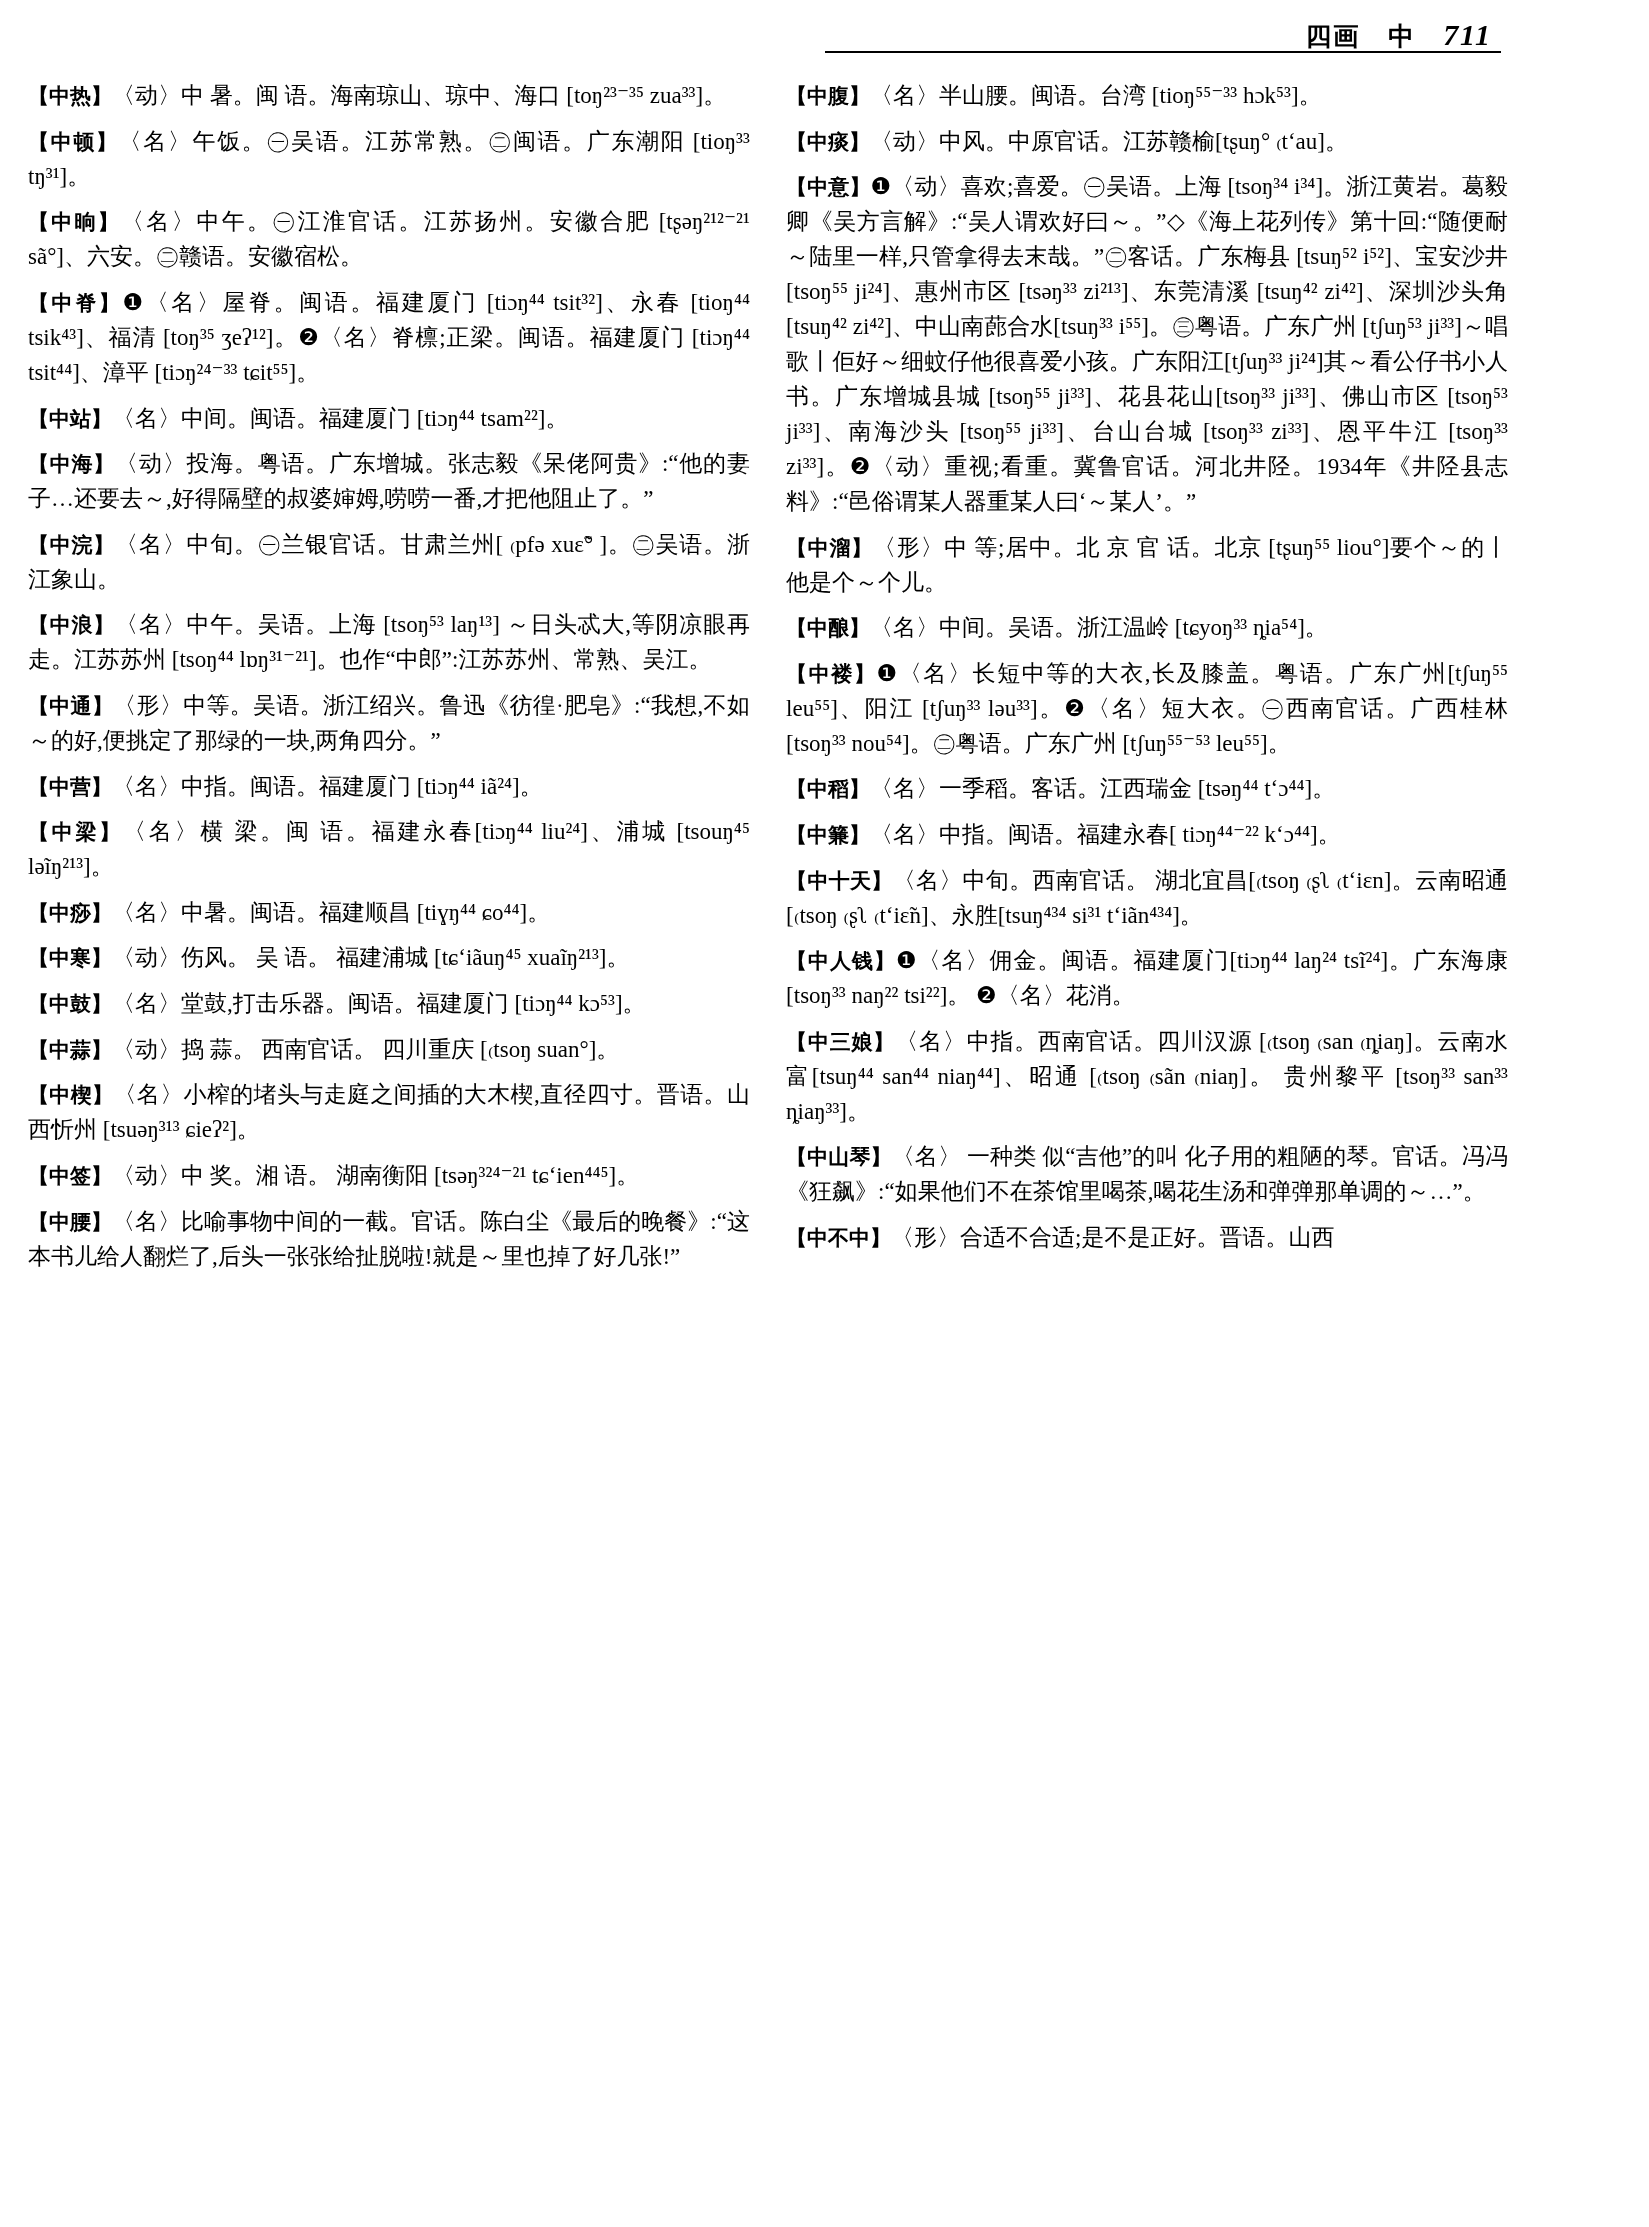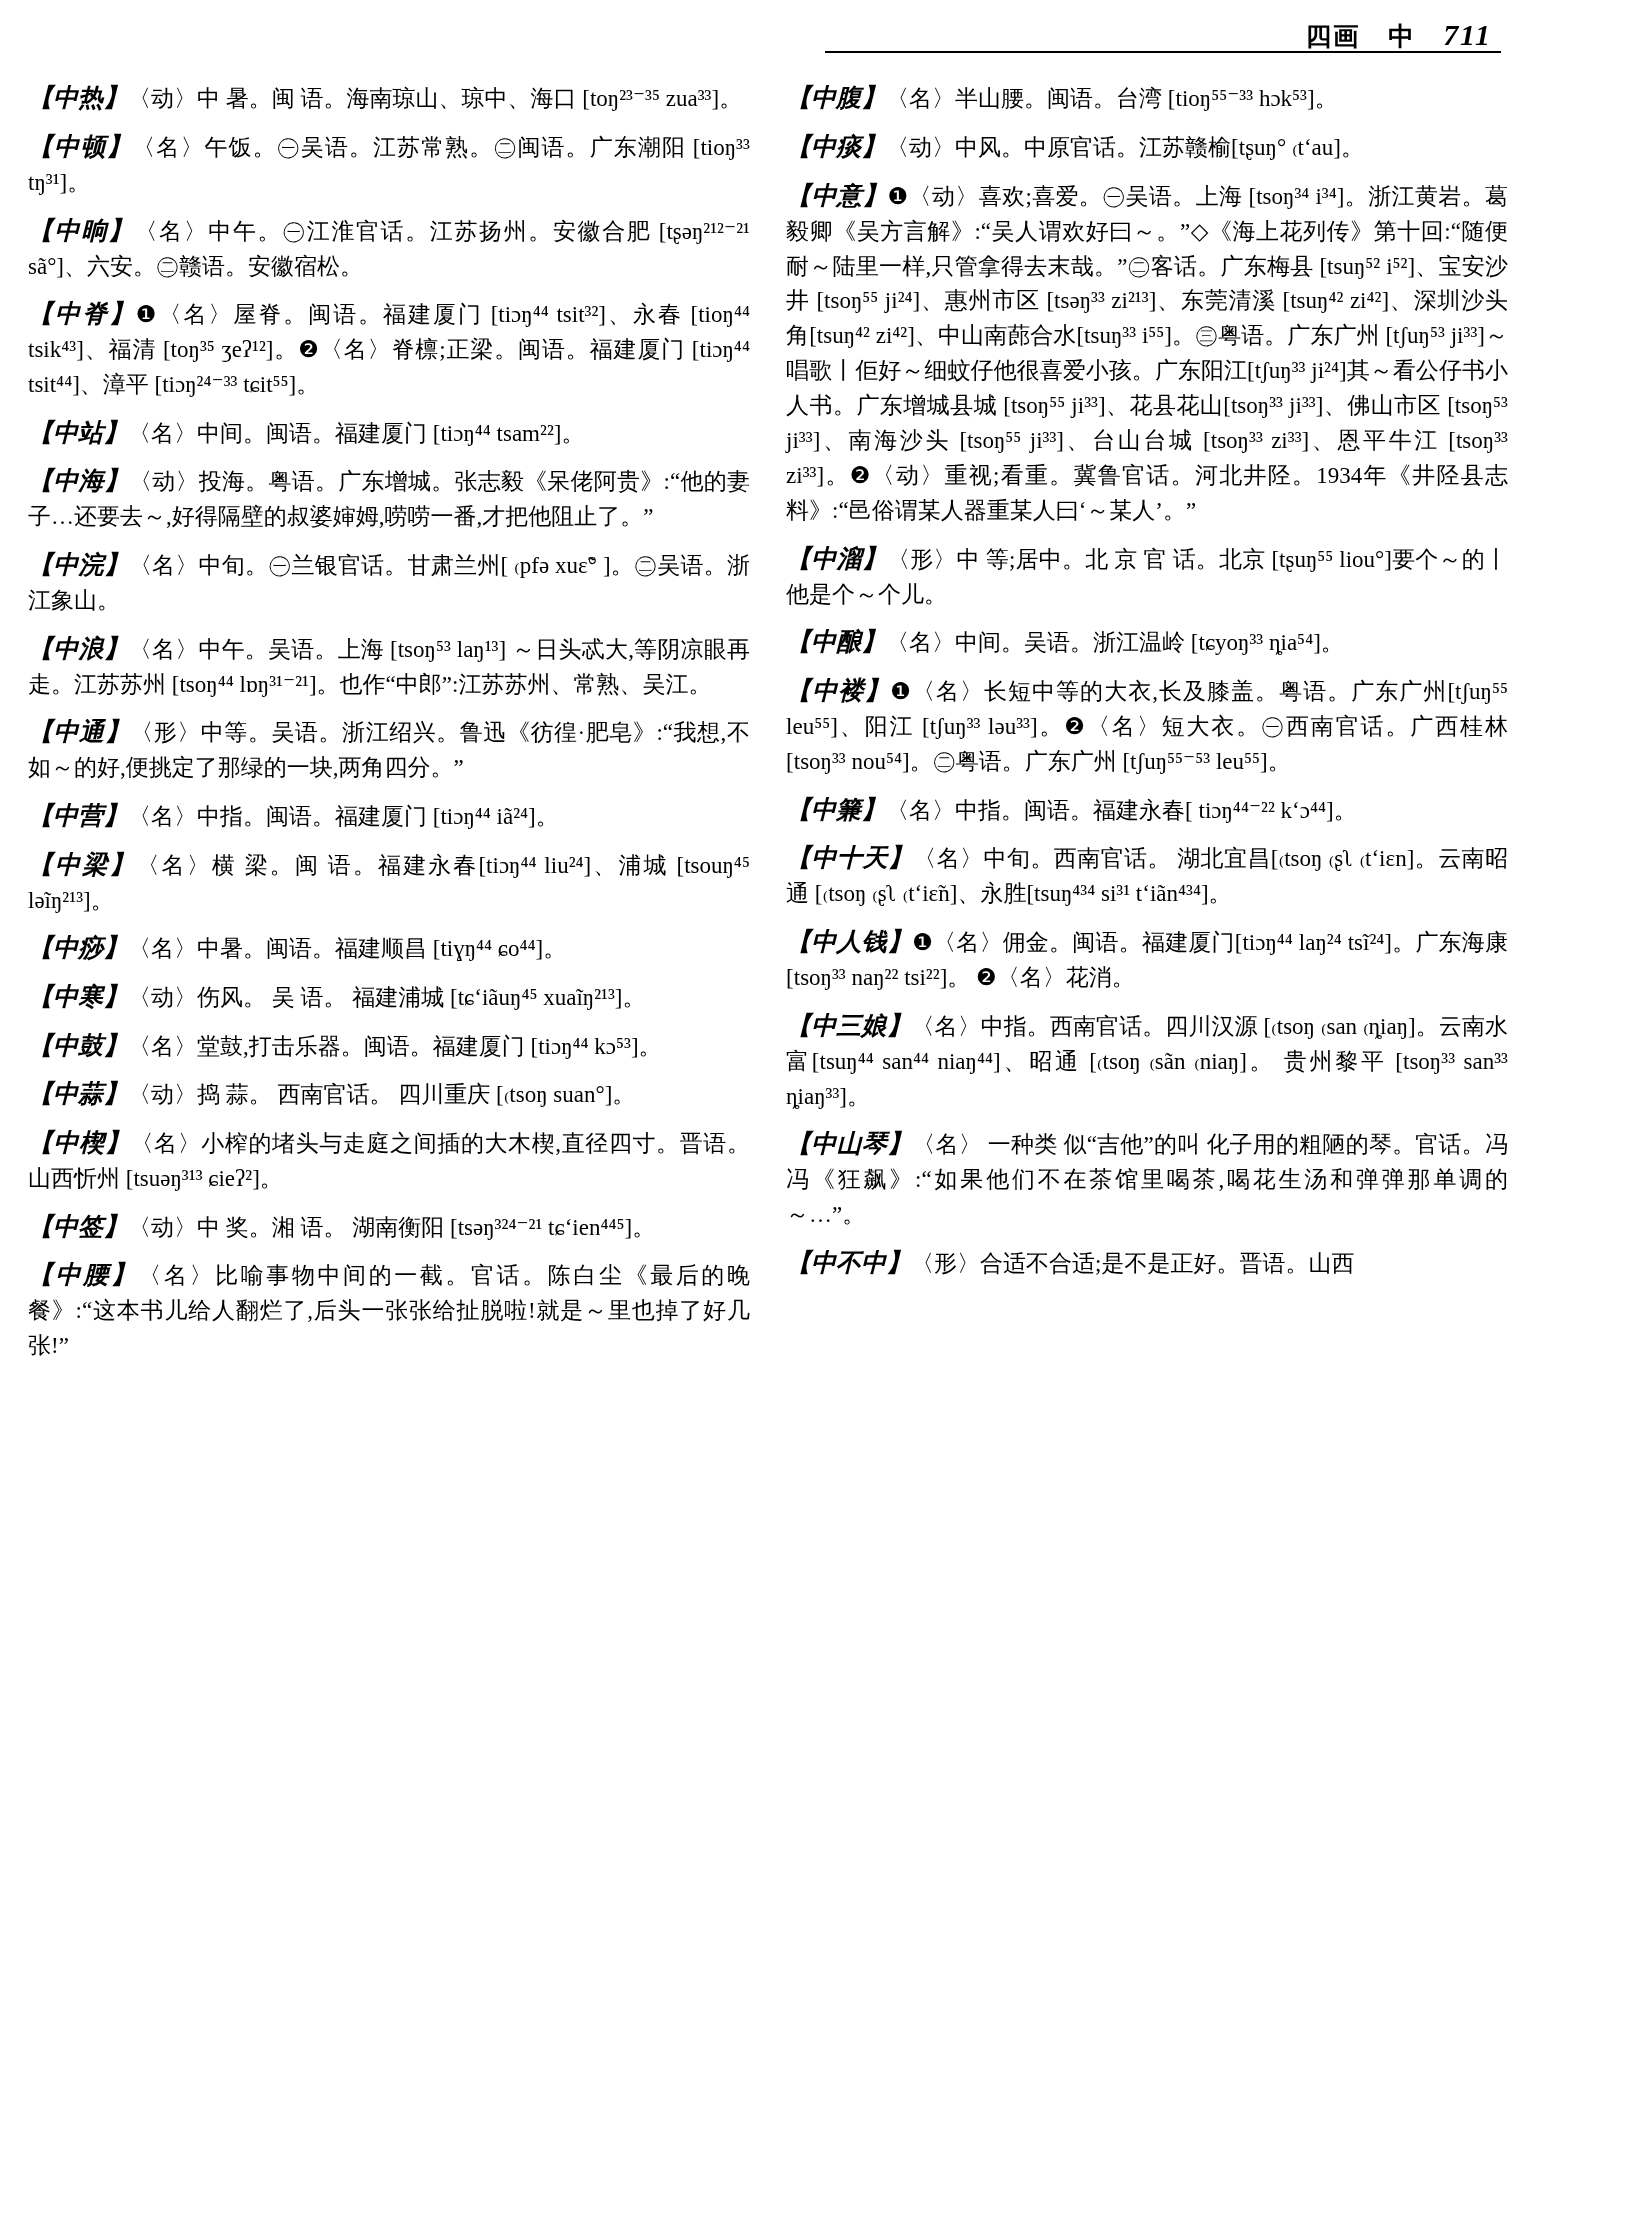--- a/index.html
+++ b/index.html
@@ -70,23 +70,22 @@
     line-height: 1.52;
     text-align: justify;
     text-justify: inter-ideograph;
   }
   .entry p {
     margin: 0;
     text-indent: 0;
   }
   .hw {
     font-weight: bold;
-    font-size: 25px;
+    font-size: 21px;
     letter-spacing: 0px;
-    font-style: italic;
   }
 </style>
 </head>
 <body>
 
 <div class="page">
 
   <div class="header">
     <div class="hdr-inner">
       <span>四画</span>
@@ -171,20 +170,23 @@
       <div class="entry">
         <p><span class="hw">【中溜】</span><span>〈形〉中 等;居中。北 京 官 话。北京 [tʂuŋ⁵⁵ liou°]要个～的丨他是个～个儿。</span></p>
       </div>
       <div class="entry">
         <p><span class="hw">【中酿】</span><span>〈名〉中间。吴语。浙江温岭 [tɕyoŋ³³ ȵia⁵⁴]。</span></p>
       </div>
       <div class="entry">
         <p><span class="hw">【中褛】</span><span>❶〈名〉长短中等的大衣,长及膝盖。粤语。广东广州[tʃuŋ⁵⁵ leu⁵⁵]、阳江 [tʃuŋ³³ ləu³³]。❷〈名〉短大衣。㊀西南官话。广西桂林 [tsoŋ³³ nou⁵⁴]。㊁粤语。广东广州 [tʃuŋ⁵⁵⁻⁵³ leu⁵⁵]。</span></p>
       </div>
       <div class="entry">
+        <p><span class="hw">【中稻】</span><span>〈名〉一季稻。客话。江西瑞金 [tsəŋ⁴⁴ tʻɔ⁴⁴]。</span></p>
+      </div>
+      <div class="entry">
         <p><span class="hw">【中䈴】</span><span>〈名〉中指。闽语。福建永春[ tiɔŋ⁴⁴⁻²² kʻɔ⁴⁴]。</span></p>
       </div>
       <div class="entry">
         <p><span class="hw">【中十天】</span><span>〈名〉中旬。西南官话。 湖北宜昌[₍tsoŋ ₍ʂʅ ₍tʻiɛn]。云南昭通 [₍tsoŋ ₍ʂʅ ₍tʻiɛ̃n]、永胜[tsuŋ⁴³⁴ si³¹ tʻiãn⁴³⁴]。</span></p>
       </div>
       <div class="entry">
         <p><span class="hw">【中人钱】</span><span>❶〈名〉佣金。闽语。福建厦门[tiɔŋ⁴⁴ laŋ²⁴ tsĩ²⁴]。广东海康[tsoŋ³³ naŋ²² tsi²²]。 ❷〈名〉花消。</span></p>
       </div>
       <div class="entry">
         <p><span class="hw">【中三娘】</span><span>〈名〉中指。西南官话。四川汉源 [₍tsoŋ ₍san ₍ȵiaŋ]。云南水富[tsuŋ⁴⁴ san⁴⁴ niaŋ⁴⁴]、昭通 [₍tsoŋ ₍sãn ₍niaŋ]。 贵州黎平 [tsoŋ³³ san³³ ȵiaŋ³³]。</span></p>

